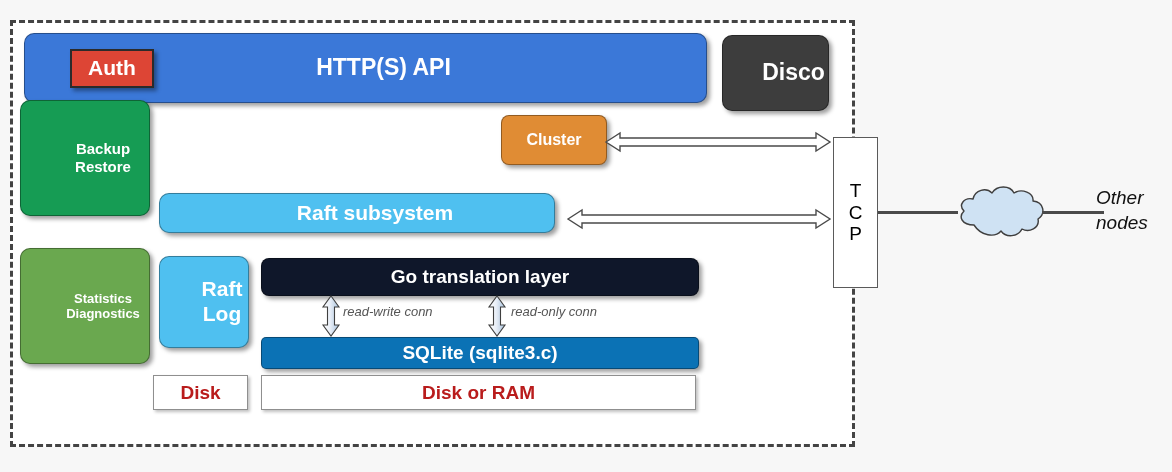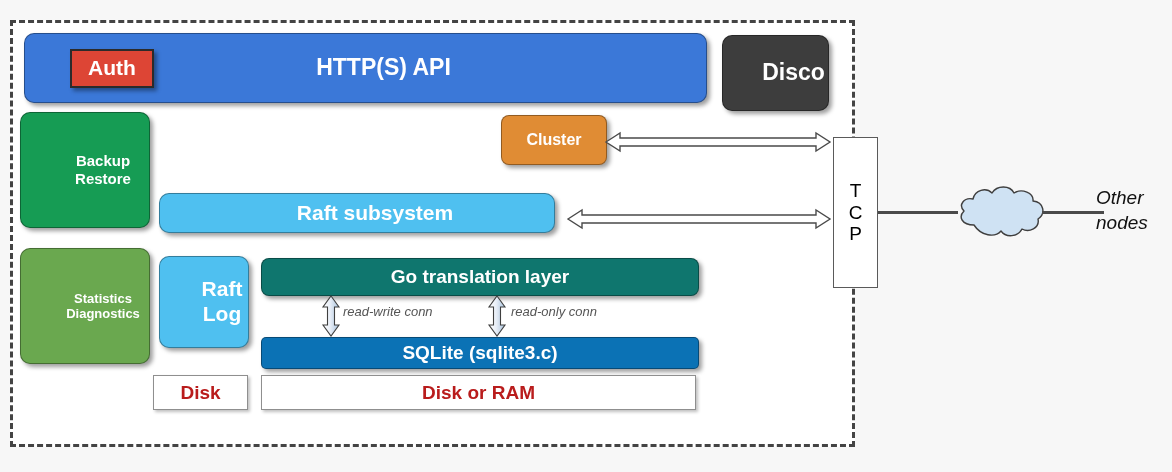--- a/index.html
+++ b/index.html
@@ -58,28 +58,28 @@
     font-weight: bold;
     box-shadow: 2px 2px 3px rgba(0,0,0,0.25);
   }
 
   
   #http-api   { left: 24px;  top: 33px;  width: 683px; height: 70px;  background: #3b78d8; font-size: 23px; }
   #auth       { left: 70px;  top: 49px;  width: 84px;  height: 39px;  background: #dd4535; font-size: 21px;
                 border-radius: 0; border: 2px solid #2b2b2b; }
   #disco      { left: 722px; top: 35px;  width: 107px; height: 76px;  background: #3d3d3d; font-size: 23px; }
 
-  #backup     { left: 20px;  top: 112px; width: 130px; height: 116px; background: #169c54; font-size: 15px; }
+  #backup     { left: 20px;  top: 100px; width: 130px; height: 116px; background: #169c54; font-size: 15px; }
   #stats      { left: 20px;  top: 248px; width: 130px; height: 116px; background: #6aa84f; font-size: 13px; }
 
   #cluster    { left: 501px; top: 115px; width: 106px;  height: 50px;  background: #e08c34; font-size: 16px; }
   #raft-sub   { left: 159px; top: 193px; width: 396px; height: 40px;  background: #4fc0f0; font-size: 21px; }
   #raft-log   { left: 159px; top: 256px; width: 90px;  height: 92px; background: #4fc0f0; font-size: 21px; }
 
-  #go-layer   { left: 261px; top: 258px; width: 438px; height: 38px;  background: #0f766e; font-size: 19px; }
+  #go-layer   { left: 261px; top: 258px; width: 438px; height: 38px;  background: #0f172a; font-size: 19px; }
   #sqlite     { left: 261px; top: 337px; width: 438px; height: 32px;  background: #0b72b5; font-size: 19px;
                 border-radius: 5px; }
 
   #disk       { left: 153px; top: 375px; width: 95px;  height: 35px;  font-size: 19px; }
   #disk-ram   { left: 261px; top: 375px; width: 435px; height: 35px;  font-size: 19px; }
 
   
   #tcp {
     position: absolute;
     left: 833px;

